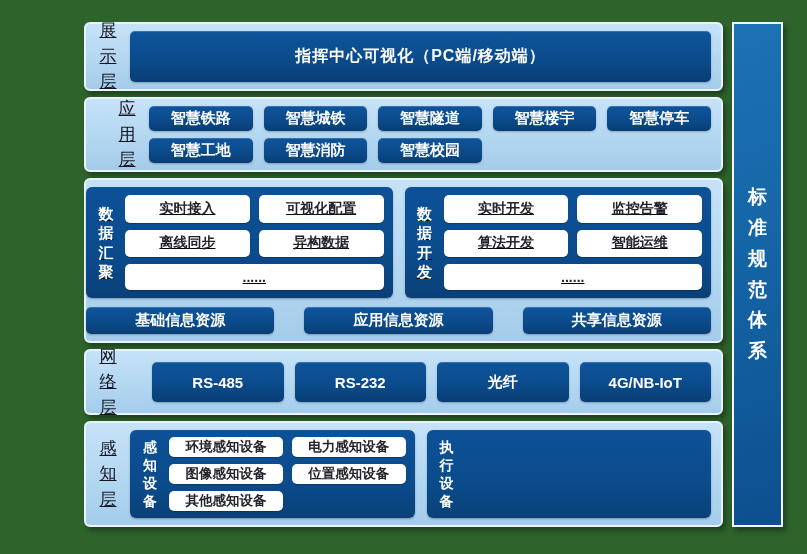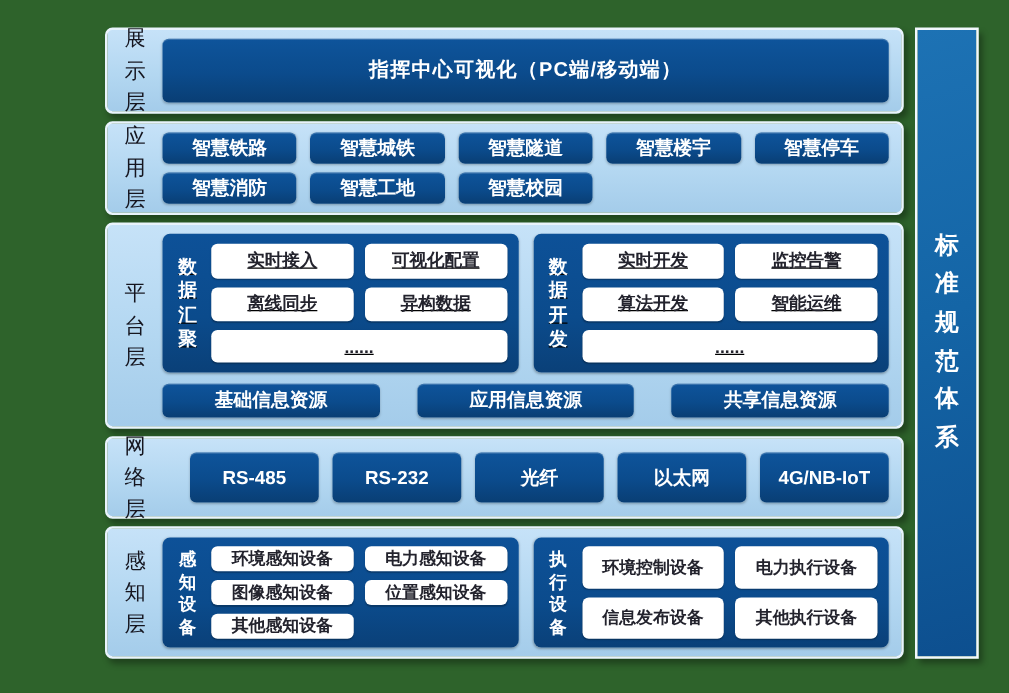--- a/index.html
+++ b/index.html
@@ -44,39 +44,39 @@
     padding:7px 10px 7px 0;
     box-sizing:border-box;
   }
   .layer-label{
     width:44px;flex:0 0 44px;
     display:flex;align-items:center;justify-content:center;
     color:#15151f;font-size:17px;font-weight:500;
   }
   .layer-label .vtext{
     display:block;width:1.1em;line-height:1.5;
-    text-align:center;word-break:break-all;
+    text-align:center;word-break:break-all;text-decoration:underline;
   }
   .content{flex:1;min-width:0;}
   
   .node{
     background:linear-gradient(180deg,#0e549b 0%,#0b4b8c 55%,#093e74 100%);
     border-radius:5px;
     color:#ffffff;
     display:flex;align-items:center;justify-content:center;
     font-weight:bold;font-size:15px;
     box-shadow:inset 0 1px 0 rgba(255,255,255,0.18), 0 1px 2px rgba(0,0,0,0.25);
     white-space:nowrap;
   }
   
   .p-display{height:69px;flex:0 0 69px;}
   .p-display .content{display:flex;}
   .big-node{flex:1;font-size:16px;letter-spacing:1px;border-radius:5px;}
   
-  .p-app{height:75px;flex:0 0 75px;}
+  .p-app{height:75px;flex:0 0 75px;padding-left:19px;}
   .p-app .content{
     display:grid;grid-template-columns:repeat(5,1fr);
     gap:7px 11px;
   }
   
   .p-platform{height:165px;flex:0 0 165px;}
   .p-platform .content{display:flex;flex-direction:column;gap:9px;}
   .groups-row{flex:1;display:flex;gap:12px;min-height:0;text-decoration:underline;}
   .group-box{
     flex:1;
@@ -147,30 +147,27 @@
     <section class="panel p-app">
       <div class="layer-label">
         <span class="vtext">应用层</span>
       </div>
       <div class="content">
         <div class="node">智慧铁路</div>
         <div class="node">智慧城铁</div>
         <div class="node">智慧隧道</div>
         <div class="node">智慧楼宇</div>
         <div class="node">智慧停车</div>
+        <div class="node">智慧工地</div>
         <div class="node">智慧消防</div>
-        <div class="node">智慧工地</div>
         <div class="node">智慧校园</div>
       </div>
     </section>
 
     <section class="panel p-platform">
-      <div class="layer-label">
-        <span class="vtext">平台层</span>
-      </div>
       <div class="content">
         <div class="groups-row">
 
           <div class="group-box">
             <div class="group-label">
               <span class="vtext">数据汇聚</span>
             </div>
             <div class="white-grid">
               <div class="wnode">实时接入</div>
               <div class="wnode">可视化配置</div>
@@ -203,21 +200,20 @@
     </section>
 
     <section class="panel p-network">
       <div class="layer-label">
         <span class="vtext">网络层</span>
       </div>
       <div class="content">
         <div class="node">RS-485</div>
         <div class="node">RS-232</div>
         <div class="node">光纤</div>
-        <div class="node">以太网</div>
         <div class="node">4G/NB-IoT</div>
       </div>
     </section>
 
     <section class="panel p-perception">
       <div class="layer-label">
         <span class="vtext">感知层</span>
       </div>
       <div class="content">
 
@@ -231,25 +227,19 @@
             <div class="wnode">图像感知设备</div>
             <div class="wnode">位置感知设备</div>
             <div class="wnode">其他感知设备</div>
           </div>
         </div>
 
         <div class="group-box">
           <div class="group-label">
             <span class="vtext">执行设备</span>
           </div>
-          <div class="white-grid grid-2r">
-            <div class="wnode">环境控制设备</div>
-            <div class="wnode">电力执行设备</div>
-            <div class="wnode">信息发布设备</div>
-            <div class="wnode">其他执行设备</div>
-          </div>
         </div>
 
       </div>
     </section>
 
   </div>
 </div>
 
 </body></html>

